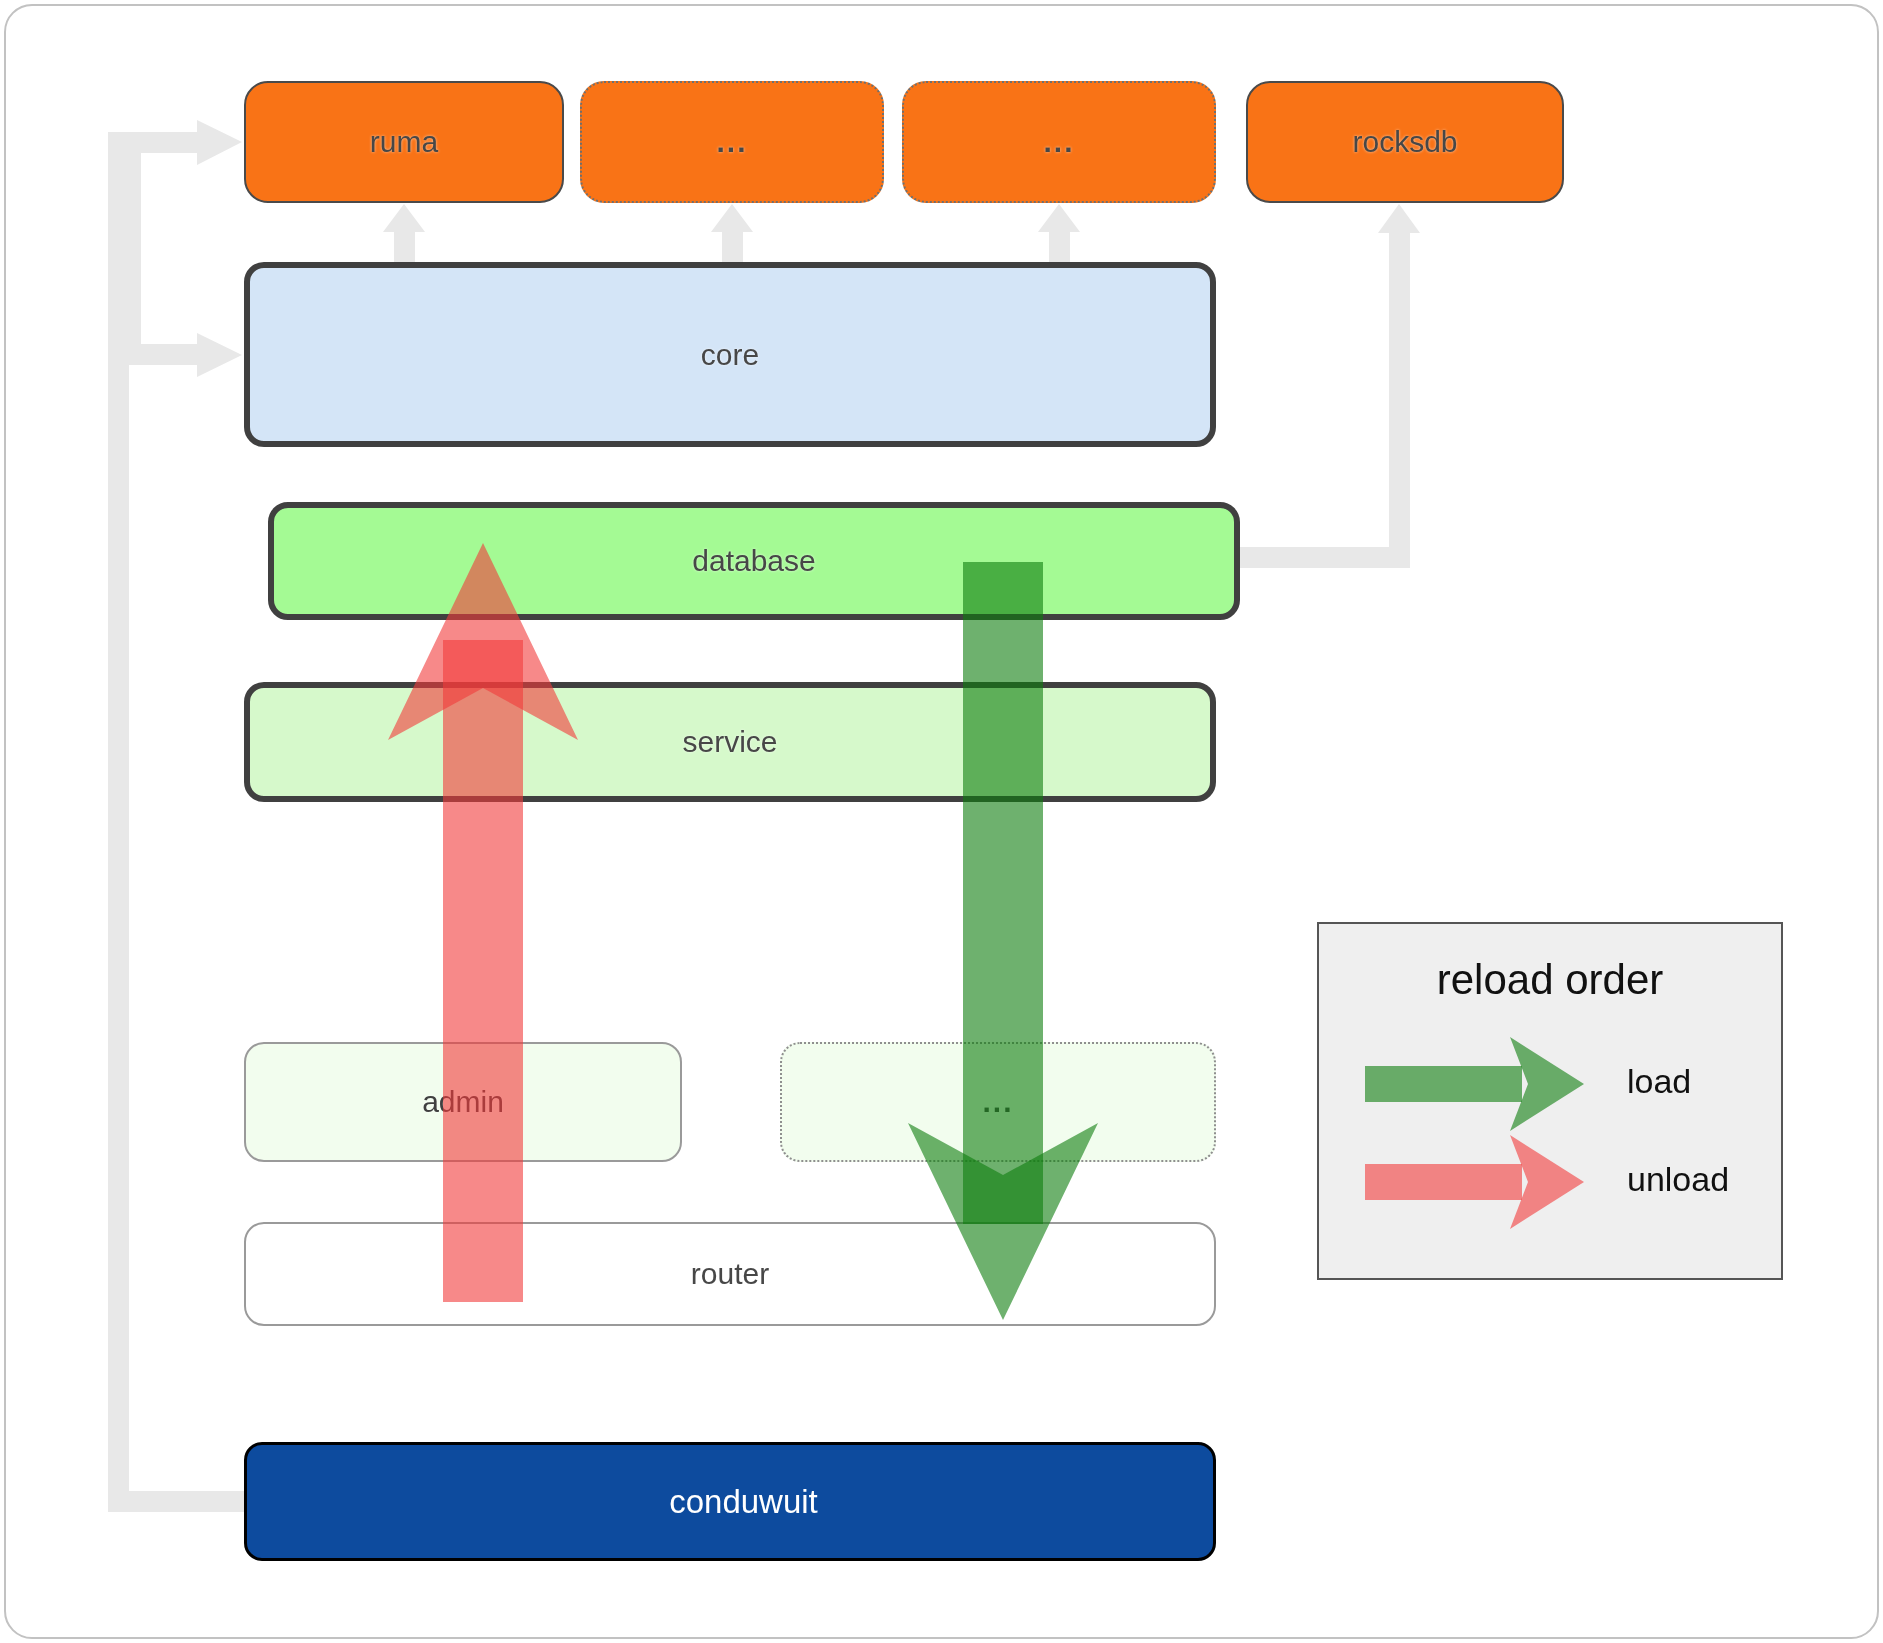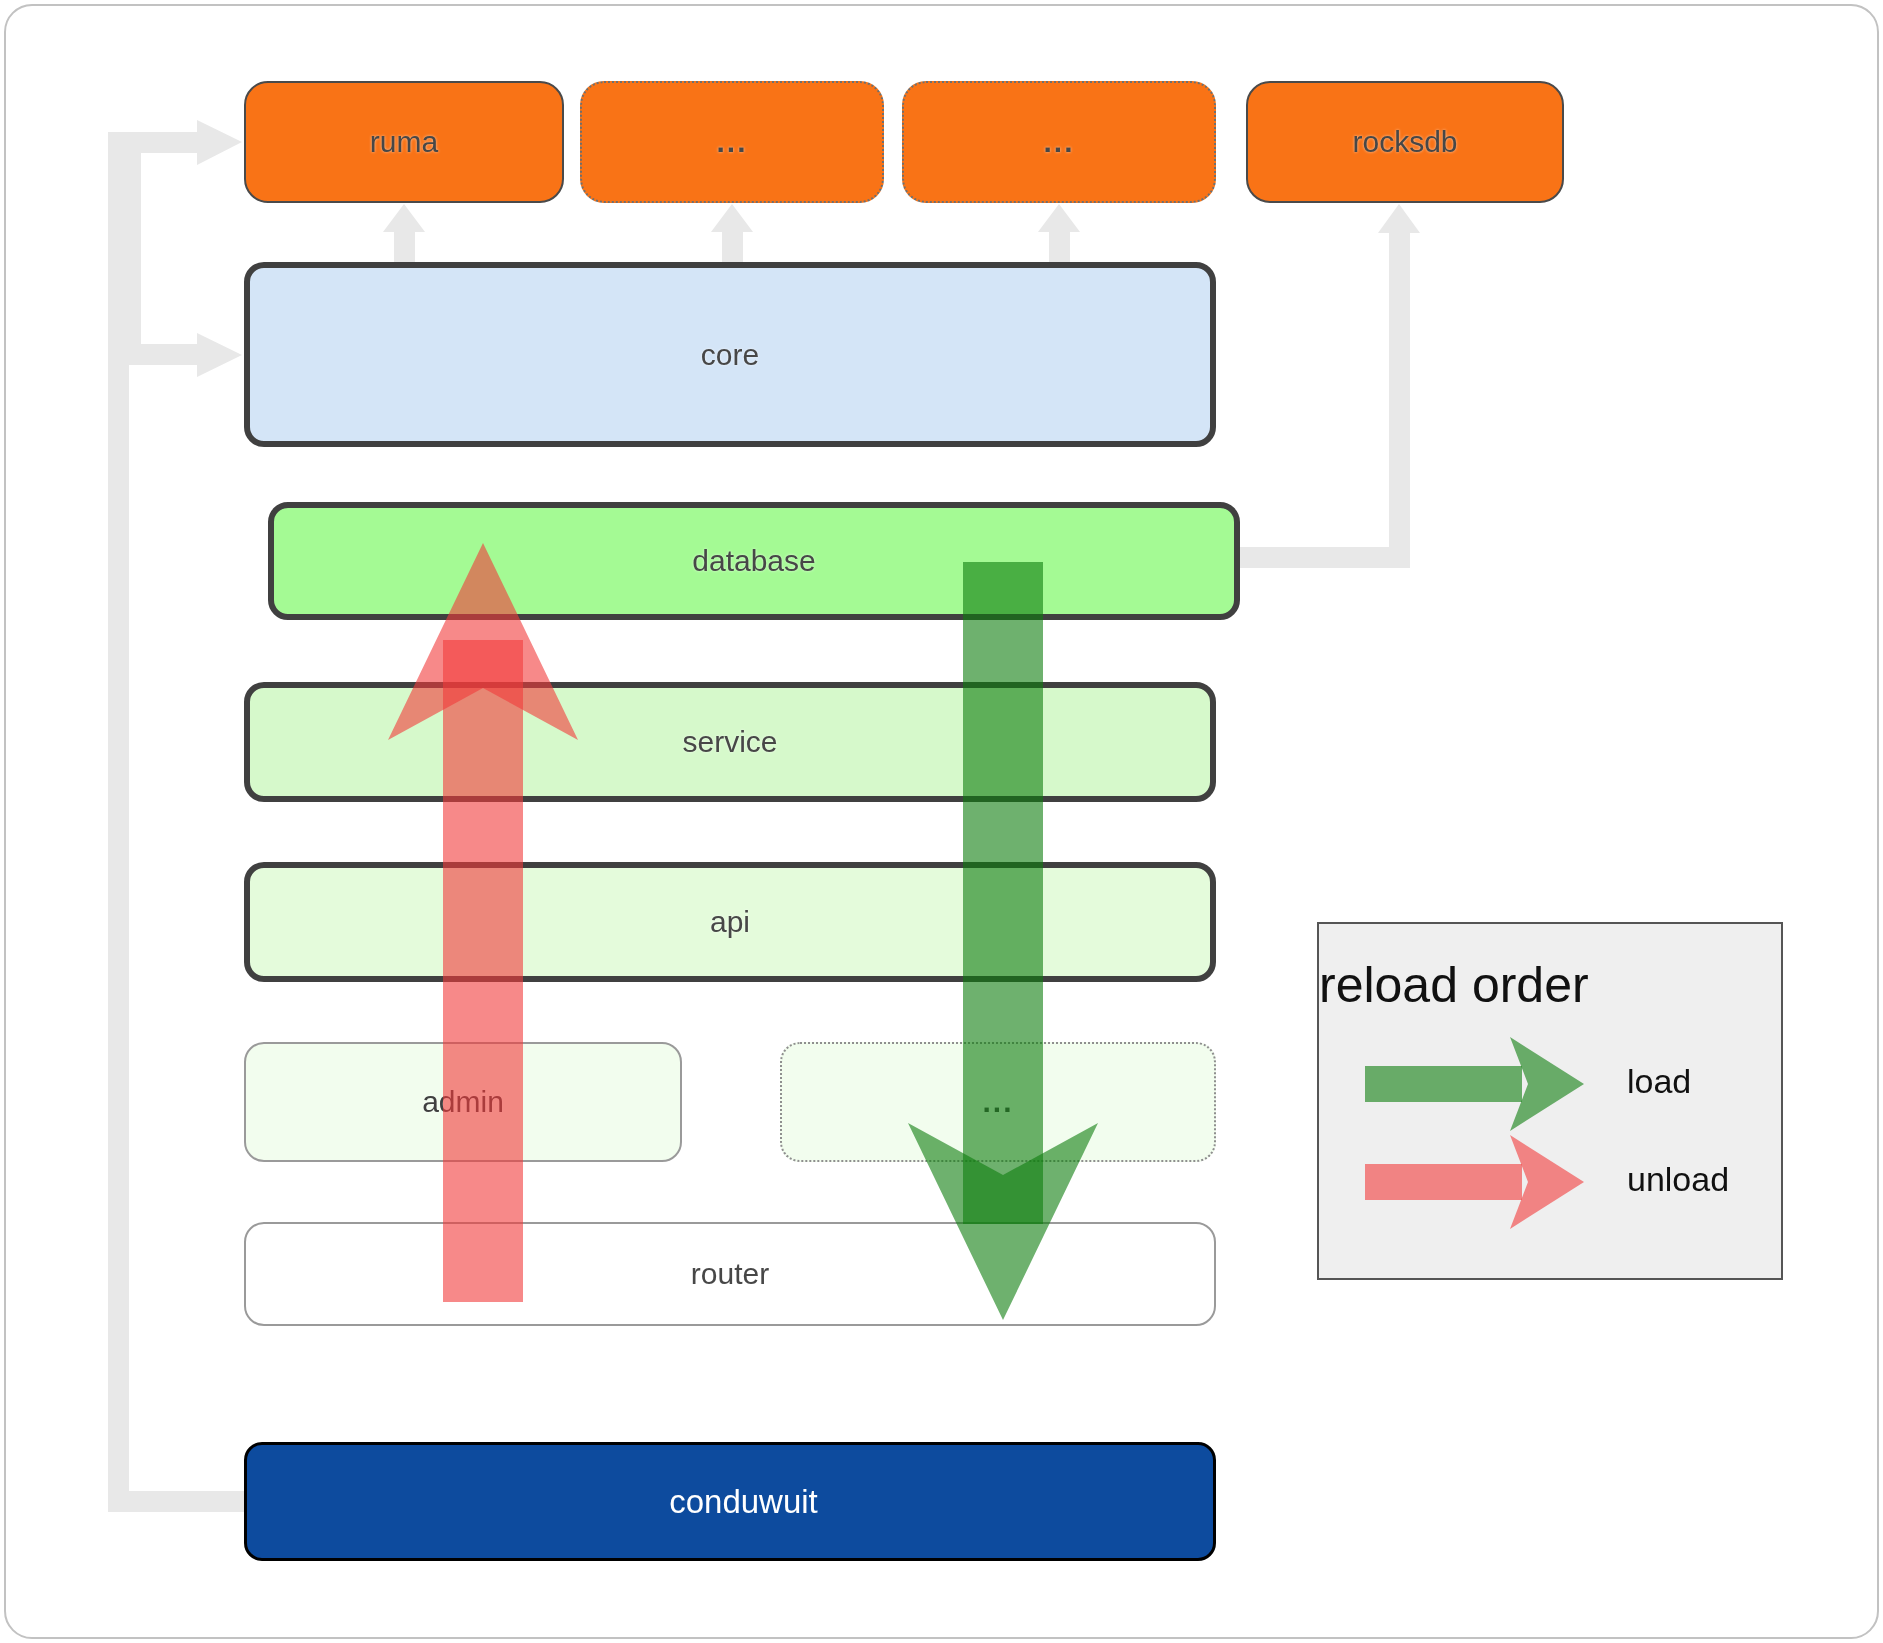--- a/index.html
+++ b/index.html
@@ -42,21 +42,21 @@
     background:#0d4b9e; border:3px solid #000000; border-radius:18px;
     color:#ffffff; font-size:33px; text-shadow:none;
   }
   #legend {
     position:absolute; left:1317px; top:922px; width:466px; height:358px;
     box-sizing:border-box; background:#efefef; border:2px solid #555555;
     z-index:4;
   }
   #legend-title {
     position:absolute; left:0; top:32px; width:100%;
-    text-align:left; font-size:50px; color:#111111;
+    text-align:center; font-size:42px; color:#111111;
   }
   .legend-label {
     position:absolute; left:308px; font-size:34px; color:#111111;
   }
   #legend-load-label   { top:138px; }
   #legend-unload-label { top:236px; }
   .box-label { pointer-events:none; }
 </style>
 </head>
 <body>
@@ -118,23 +118,20 @@
     </div>
 
     <div class="box green1 solid-gray r20" style="left:244px; top:502px; width:972px; height:118px;">
       <span class="box-label">database</span>
     </div>
 
     <div class="box green2 solid-gray r20" style="left:244px; top:682px; width:972px; height:120px;">
       <span class="box-label">service</span>
     </div>
 
-    <div class="box green3 solid-gray r20" style="left:244px; top:862px; width:972px; height:120px;">
-      <span class="box-label">api</span>
-    </div>
 
     <div class="box green4 solid-light r20" id="box-admin" style="left:244px; top:1042px; width:438px; height:120px;">
       <span class="box-label">admin</span>
     </div>
     <div class="box green4 dotted-light r20" style="left:780px; top:1042px; width:436px; height:120px;">
       <span class="box-label dots">...</span>
     </div>
 
     <div class="box white-bg solid-light r20" style="left:244px; top:1222px; width:972px; height:104px;">
       <span class="box-label">router</span>

